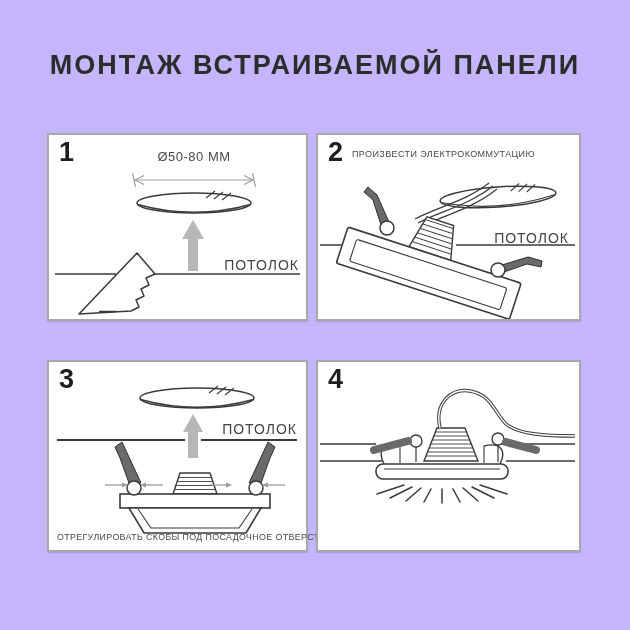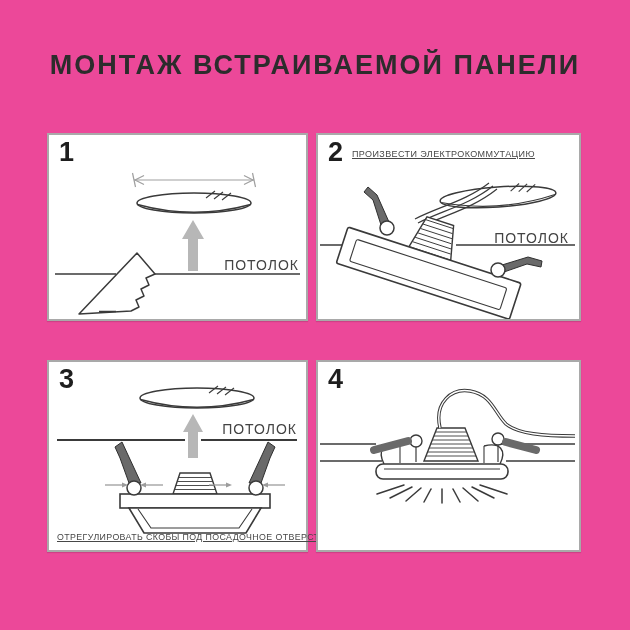--- a/index.html
+++ b/index.html
@@ -1,50 +1,51 @@
 <!DOCTYPE html>
 <html><head>
 <meta charset="utf-8">
 <style>
   html,body{margin:0;padding:0;}
   body{width:630px;height:630px;overflow:hidden;
        font-family:"Liberation Sans","DejaVu Sans",sans-serif;}
-  .stage{position:relative;width:630px;height:630px;background:#ec4899;}
+  .stage{position:relative;width:630px;height:630px;background:#c4b5fd;}
   .title{position:absolute;top:50px;left:0;width:630px;text-align:center;
          font-size:27px;font-weight:700;letter-spacing:2px;color:#2c2c2c;white-space:nowrap;}
   .panel{position:absolute;background:#ffffff;border:2px solid #a9a9a9;
          box-shadow:0 1px 1px rgba(0,0,0,.12);}
   .panel-1{left:47px;top:133px;width:257px;height:184px;}
   .panel-2{left:316px;top:133px;width:261px;height:184px;}
   .panel-3{left:47px;top:360px;width:257px;height:188px;}
   .panel-4{left:316px;top:360px;width:261px;height:188px;}
   .art{position:absolute;left:0;top:0;width:100%;height:100%;}
   .num{position:absolute;left:10px;top:4px;font-size:27px;font-weight:800;
        color:#1e1e1e;line-height:1;}
   .lbl{position:absolute;color:#454545;white-space:nowrap;}
   .dia{left:65px;top:14px;width:160px;text-align:center;font-size:13px;
        letter-spacing:.5px;color:#4a4a4a;}
   .potolok{font-size:14px;letter-spacing:1px;color:#434343;}
   .p1-pot{right:7px;top:122px;}
   .p2-pot{right:10px;top:95px;}
   .p3-pot{right:9px;top:59px;}
-  .cap{position:absolute;font-size:9px;letter-spacing:.4px;color:#474747;white-space:nowrap;text-decoration:underline;}
+  .cap{position:absolute;font-size:9px;letter-spacing:.4px;color:#474747;white-space:nowrap;}
   .p2-cap{left:34px;top:14px;}
   .p3-cap{left:8px;bottom:8px;font-size:8.8px;}
   svg{display:block;}
 </style>
 </head>
 <body>
 
 <div class="stage">
 
   <div class="title">МОНТАЖ ВСТРАИВАЕМОЙ ПАНЕЛИ</div>
 
   <div class="panel panel-1">
     <div class="num">1</div>
+    <div class="lbl dia">Ø50-80 ММ</div>
     <div class="lbl potolok p1-pot">ПОТОЛОК</div>
     <svg class="art" viewBox="0 0 257 184">
       <g stroke="#9f9f9f" fill="none" stroke-width="1.2">
         <line x1="85" y1="45" x2="205" y2="45"></line>
         <polyline points="95,40.5 86,45 95,49.5"></polyline>
         <polyline points="195,40.5 204,45 195,49.5"></polyline>
         <line x1="83.5" y1="38" x2="86.5" y2="52"></line>
         <line x1="203.5" y1="38" x2="206.5" y2="52"></line>
       </g>
       <g stroke="#3a3a3a" stroke-width="1.5" fill="#ffffff">

